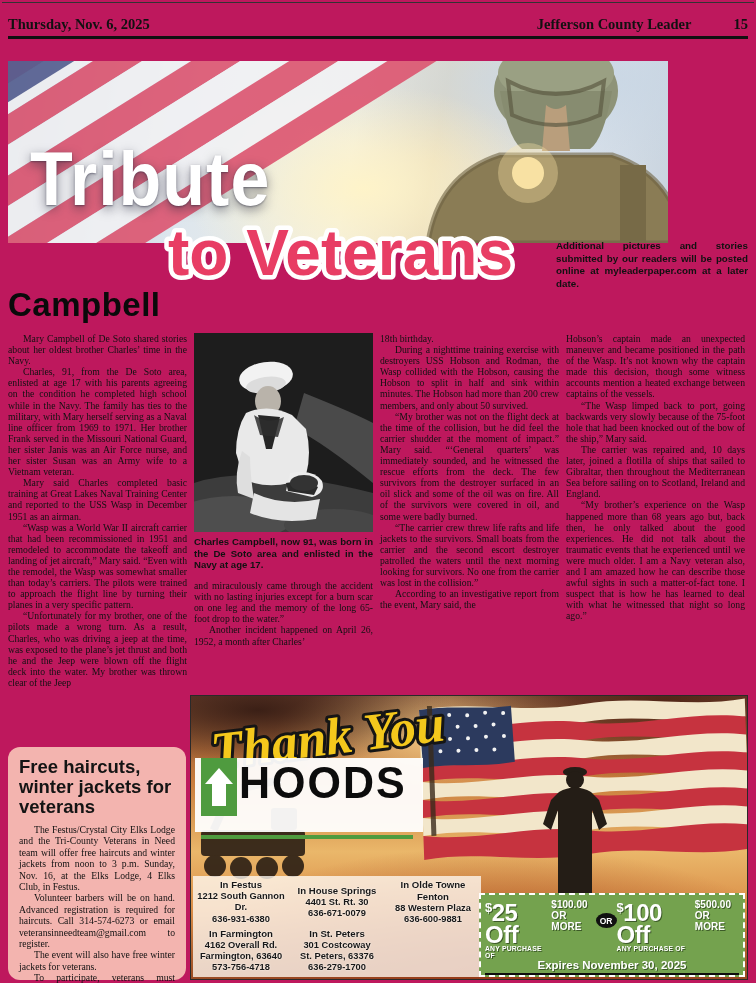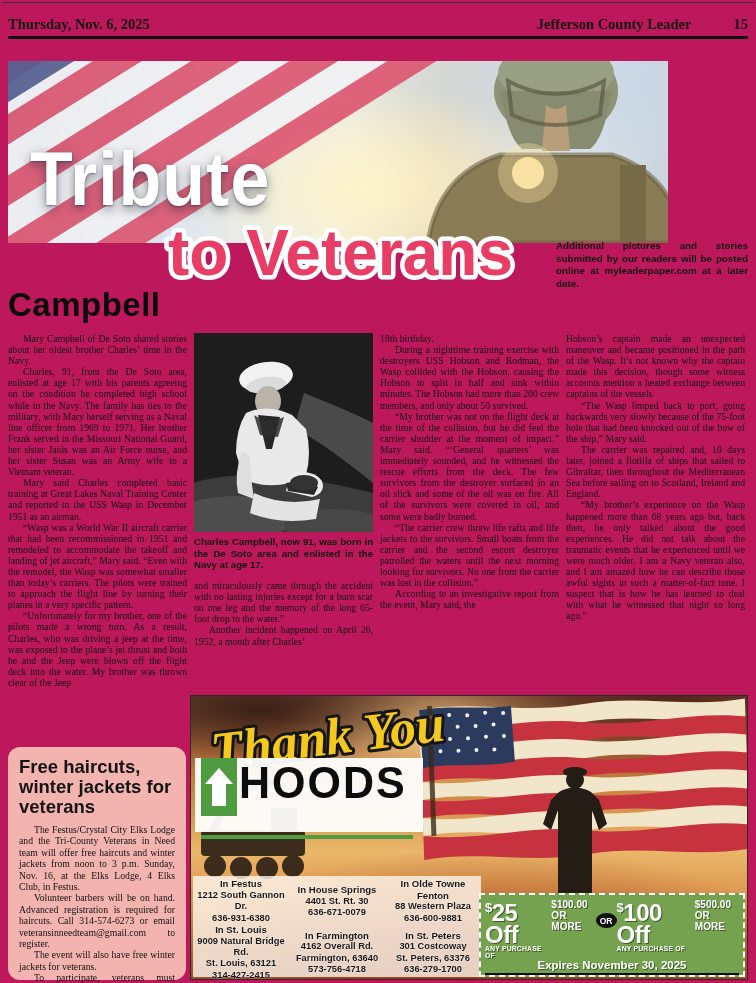--- a/index.html
+++ b/index.html
@@ -312,26 +312,20 @@
         <div class="loc-name">In House Springs</div>
         <div>4401 St. Rt. 30</div>
         <div>636-671-0079</div>
       </div>
       <div class="loc">
         <div class="loc-name">In Olde Towne Fenton</div>
         <div>88 Western Plaza</div>
         <div>636-600-9881</div>
       </div>
       <div class="loc">
-        <div class="loc-name">In St. Louis</div>
-        <div>9009 Natural Bridge Rd.</div>
-        <div>St. Louis, 63121</div>
-        <div>314-427-2415</div>
-      </div>
-      <div class="loc">
         <div class="loc-name">In Farmington</div>
         <div>4162 Overall Rd.</div>
         <div>Farmington, 63640</div>
         <div>573-756-4718</div>
       </div>
       <div class="loc">
         <div class="loc-name">In St. Peters</div>
         <div>301 Costcoway</div>
         <div>St. Peters, 63376</div>
         <div>636-279-1700</div>

